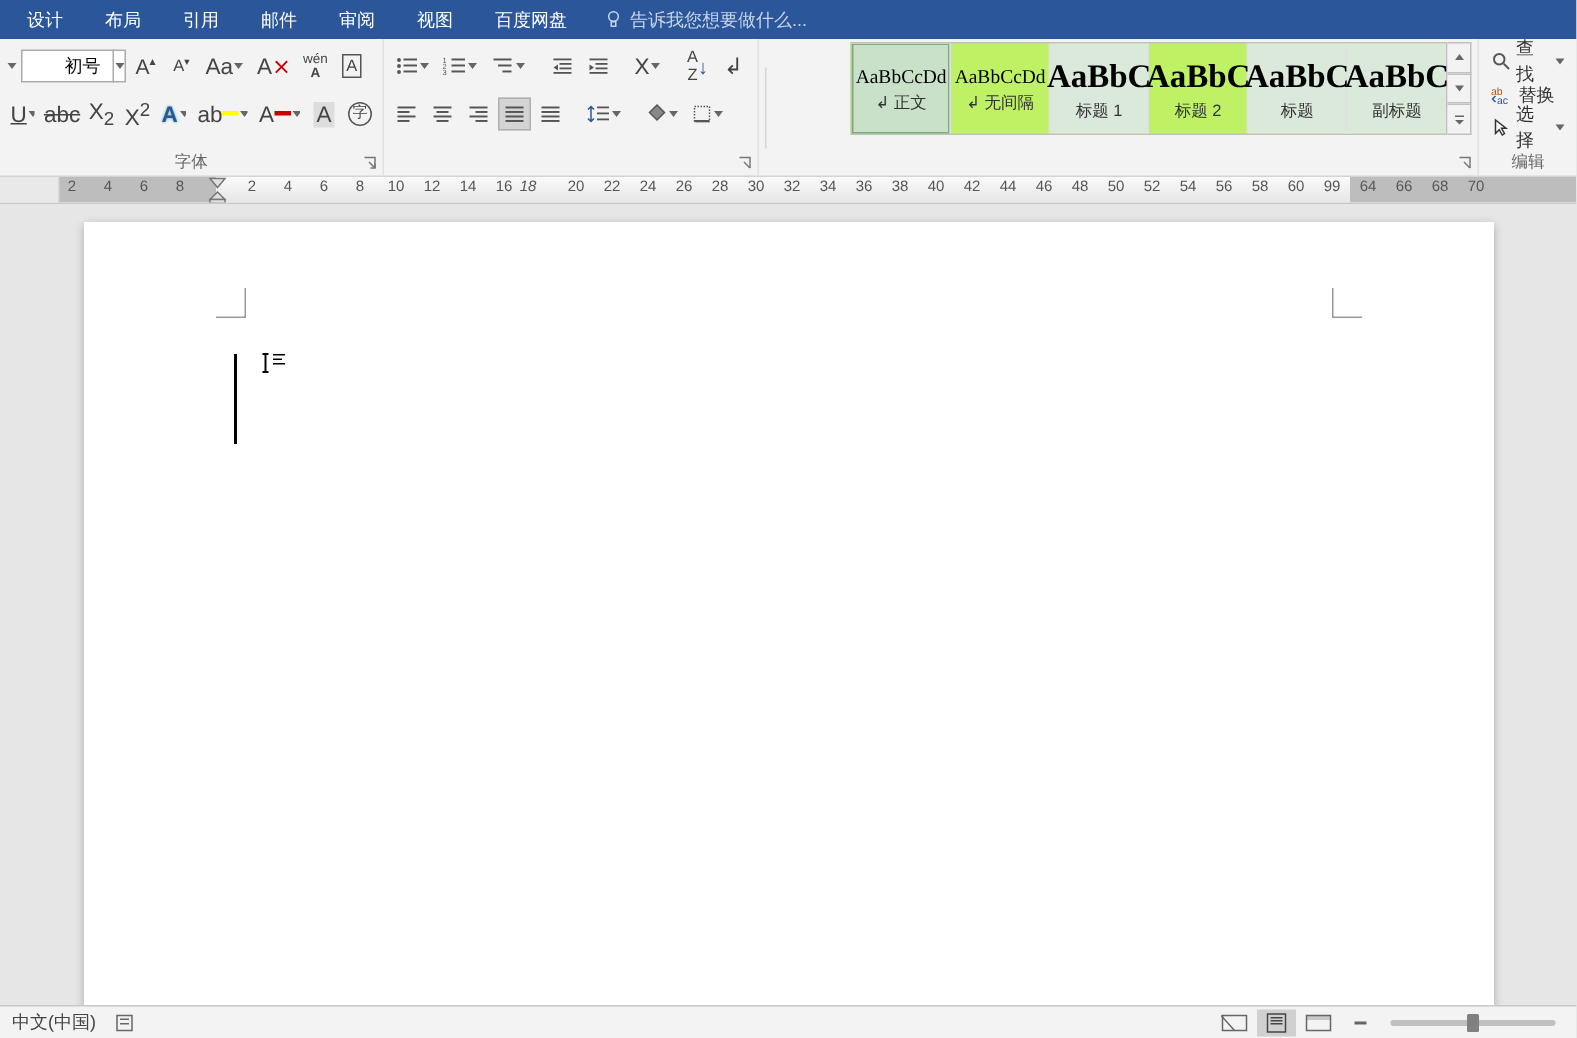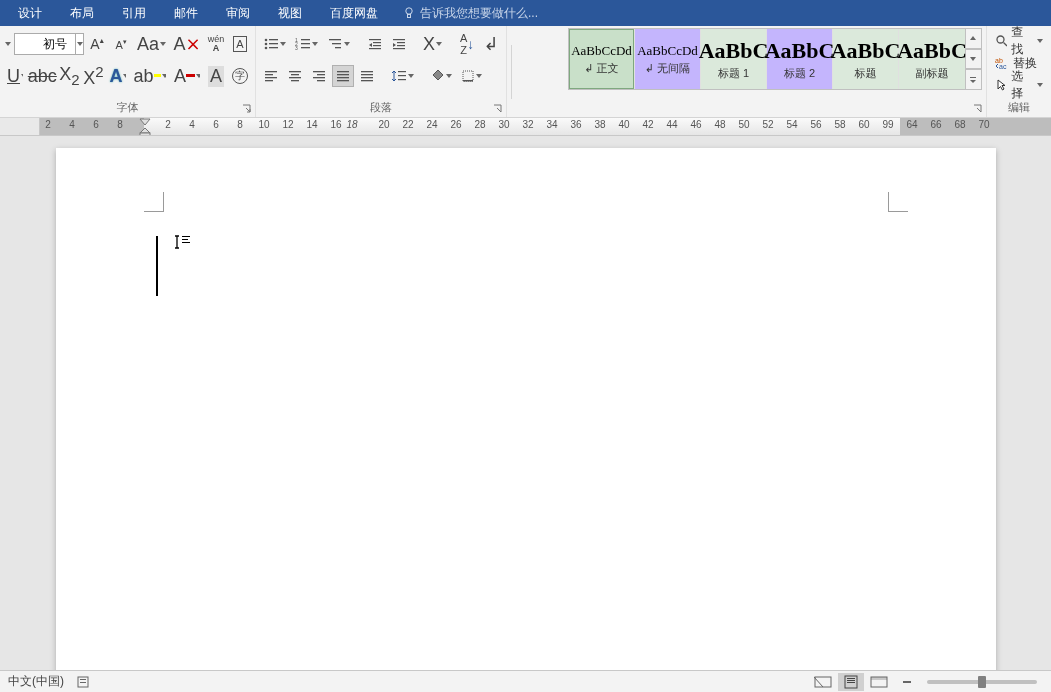--- a/index.html
+++ b/index.html
@@ -18,21 +18,21 @@
   .row { display: flex; align-items: center; height: 32px; gap: 2px; }
   .btn { height: 22px; min-width: 22px; display: flex; align-items: center; justify-content: center; border: 1px solid transparent; background: transparent; cursor: pointer; padding: 0 2px; }
   .btn.active { background: #d4d4d4; border-color:#b0b0b0;}
   .dd { width: 8px; height: 22px; display:flex; align-items:center; justify-content:center; cursor:pointer; }
   .dd svg { display:block; }
   .sep { width: 1px; background: #d4d4d4; height: 54px; align-self:center; margin: 0 4px; }
   .fsize { display:flex; align-items:center; border:1px solid #ababab; background:#fff; height:22px; }
   .fsize input { border:none; width:40px; text-align:center; font-size:12px; outline:none; background:transparent;margin-left:20px; }
   .fsize .dd { border-left:1px solid #ababab; }
 
-  .styles { display:flex; gap:0; border:1px solid #c0c0c0; background:#c4b5fd;margin-left:48px; }
+  .styles { display:flex; gap:0; border:1px solid #c0c0c0; background:#bef264;margin-left:48px; }
   .stylecard { width:66px; height:60px; border-right:1px solid #e0e0e0; display:flex; flex-direction:column; align-items:center; justify-content:center; cursor:pointer; }
   .stylecard:last-child { border-right:none; }
   .stylecard.sel { background:#c9e0c9; box-shadow: inset 0 0 0 1px #7fa87f; }
   .stylecard.alt { background:#dbe9db; }
   .stylecard .prev { font-family: "Times New Roman", serif; }
   .stylecard .prev.big { font-size: 22px; font-weight:bold; }
   .stylecard .prev.sm { font-size: 13px; }
   .stylecard .sl { font-size: 11px; color:#333; margin-top:2px; }
   .stylemore { width:16px; display:flex; flex-direction:column; }
   .stylemore div { flex:1; border:1px solid #c0c0c0; border-left:none; display:flex; align-items:center; justify-content:center; cursor:pointer; background:#f3f3f3; }
@@ -58,21 +58,21 @@
   .caret-area .caret { position:absolute; left:0; top:0; width:0; height:60px; border-left:2px solid #000; }
   .caret-area .ibeam { position:absolute; left:16px; top:-2px; }
 
   .statusbar { position:absolute; left:0; right:0; bottom:0; height:22px; background:#f3f3f3; border-top:1px solid #c8c8c8; display:flex; align-items:center; padding:0 8px; color:#444; }
   .statusbar .spacer { flex:1; }
   .statusbar .sbtn { width:26px; height:18px; display:flex; align-items:center; justify-content:center; cursor:pointer; margin:0 1px; }
   .statusbar .sbtn.active { background:#d0d0d0; }
   .statusbar .zoomtrack { width:110px; height:4px; background:#c0c0c0; border-radius:2px; margin:0 6px; position:relative; }
   .statusbar .zoomtrack .thumb { position:absolute; left:50%; top:-4px; width:8px; height:12px; background:#808080; transform:translateX(-50%); border-radius:1px; }
 
-  .glyph { font-family: Arial, sans-serif; font-size:18px; color:#444; }
+  .glyph { font-family: Arial, sans-serif; font-size:15px; color:#444; }
   .glyph.blue { color:#2b579a; }
   .boxed { border:1px solid #555; padding:0 2px; line-height:14px; height:16px; font-size:11px; }
 </style>
 </head>
 <body>
 
 <div class="menubar">
   <div class="mitem">设计</div>
   <div class="mitem">布局</div>
   <div class="mitem">引用</div>
@@ -318,21 +318,20 @@
       <button class="btn">
           <svg width="14" height="14">
             <rect x="2" y="2" width="10" height="10" fill="none" stroke="#555" stroke-dasharray="1 1"></rect>
             <rect x="2" y="11" width="10" height="1.5" fill="#555"></rect>
           </svg>
           <svg width="8" height="8">
             <path d="M1 2 L4 6 L7 2" fill="#666"></path>
           </svg>
         </button>
     </div>
-    <div class="glabel">段落</div>
     <div class="dlg">
         <svg width="12" height="12">
           <path d="M2 2 H9 V9" stroke="#777" fill="none"></path>
           <path d="M9 9 L5 5" stroke="#777"></path>
         </svg>
       </div>
   </div>
 
   <div class="sep"></div>
 

